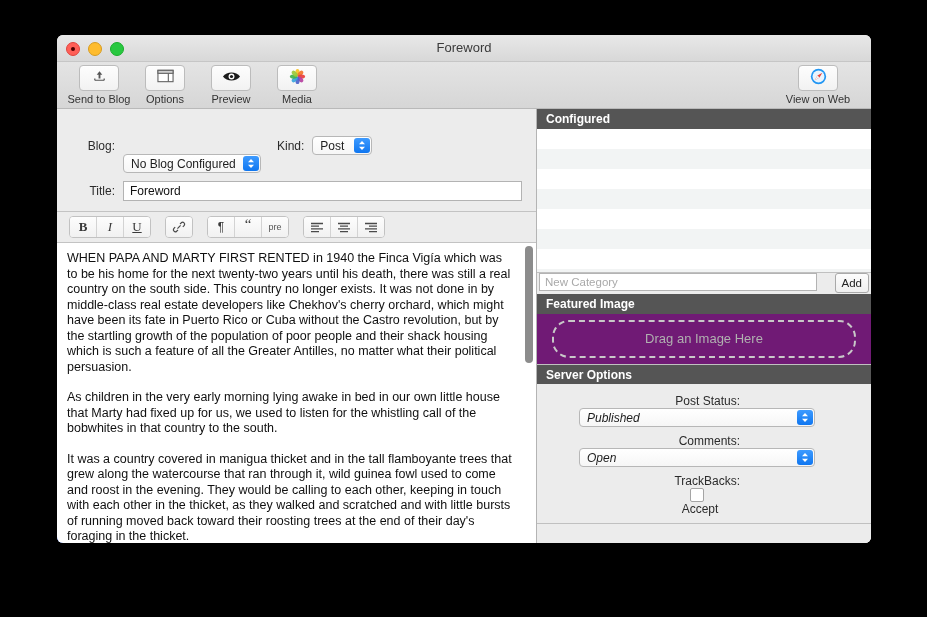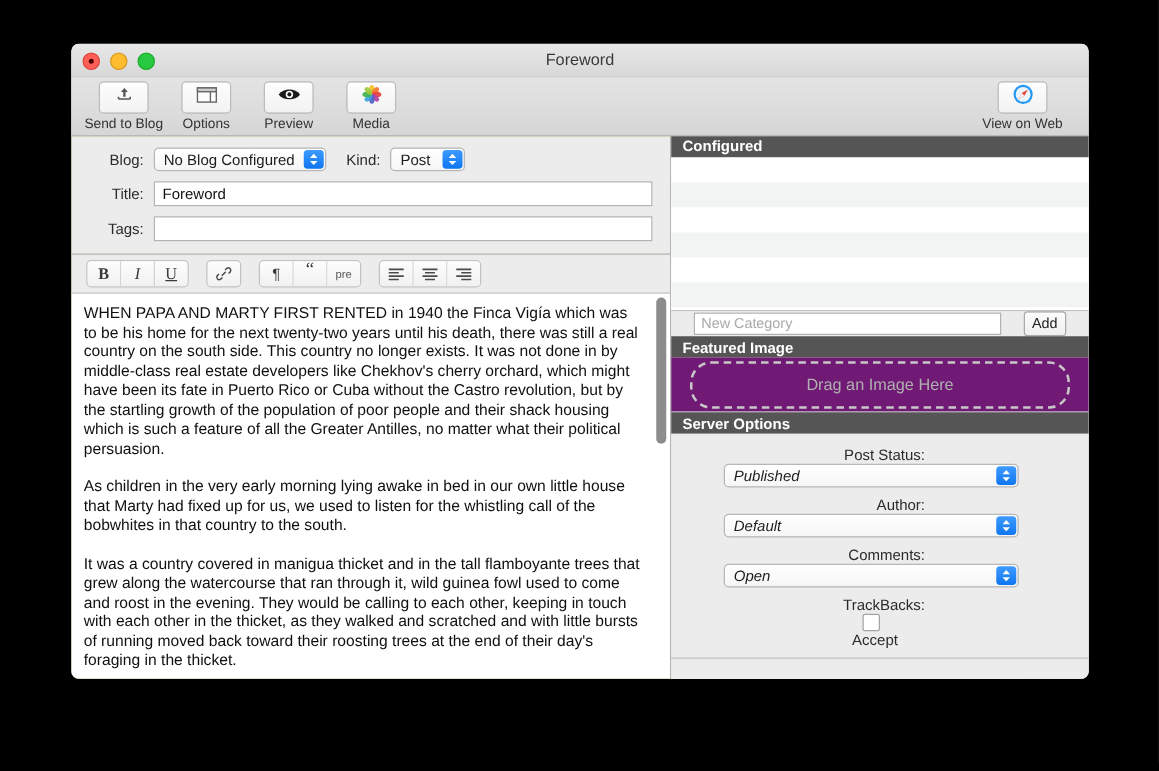--- a/index.html
+++ b/index.html
@@ -78,21 +78,21 @@
   }
 
   
   #body {
     position: relative;
     height: 435px;
     display: flex;
   }
   #left-pane {
     width: 479px;
-    background: #4d7c0f;
+    background: #1d4ed8;
     border-right: 1px solid #b4b4b4;
     display: flex; flex-direction: column;
   }
   #right-pane {
     flex: 1;
     background: #ececec;
     display: flex; flex-direction: column;
   }
 
   
@@ -122,21 +122,21 @@
     box-sizing: border-box;
   }
   .popup .arrows {
     position: absolute; right: 1px; top: 1px;
     width: 16px; height: 15px;
     border-radius: 3px;
     background: linear-gradient(to bottom, #3e9bff, #0f76f0);
     display: flex; align-items: center; justify-content: center;
   }
   .popup .arrows svg { display: block; }
-  #blog-popup { width: 138px; }
+  #blog-popup { width: 138px; margin-top: 36px; }
   #kind-popup { width: 60px; margin-left: 0; }
   .inline-label {
     font-size: 12px; color: #2b2b2b;
     margin-left: 16px; margin-right: 8px;
   }
   .text-field {
     flex: 1;
     height: 20px;
     background: #fff;
     border: 1px solid #b3b3b3;
@@ -220,22 +220,22 @@
     background: #fff;
     border-bottom: 1px solid #c0c0c0;
     overflow: hidden;
   }
   .cat-row { height: 20px; }
   .cat-row.odd  { background: #ffffff; }
   .cat-row.even { background: #f2f4f4; }
   #cat-add-bar {
     height: 24px;
     background: #ececec;
-    display: flex; align-items: center;
-    padding: 0 18px;
+    display: flex; align-items: flex-start;
+    padding: 0 2px;
     gap: 18px;
     box-sizing: border-box;
   }
   #cat-input {
     flex: 1; height: 18px;
     background: #fff;
     border: 1px solid #b3b3b3;
     font-size: 11.5px; color: #a9a9a9;
     padding: 0 5px;
     display: flex; align-items: center;
@@ -435,26 +435,20 @@
           </div>
         </div>
 
         <div class="field-row">
           <div class="field-label">Title:</div>
           <div class="text-field">
             <span>Foreword</span>
           </div>
         </div>
 
-        <div class="field-row">
-          <div class="field-label">Tags:</div>
-          <div class="text-field">
-            <span></span>
-          </div>
-        </div>
       </div>
 
       <div id="format-bar">
         <div class="seg">
           <div class="cell bold">B</div>
           <div class="cell ital">I</div>
           <div class="cell under">U</div>
         </div>
         <div class="seg">
           <div class="cell">
@@ -551,32 +545,20 @@
             <span>Published</span>
             <span class="arrows">
               <svg width="8" height="11" viewBox="0 0 8 11">
                   <polygon points="4,1 7,4.3 1,4.3" fill="#fff"></polygon>
                   <polygon points="4,10 7,6.7 1,6.7" fill="#fff"></polygon>
                 </svg>
             </span>
           </div>
         </div>
 
-        <div class="srv-row">
-          <div class="srv-label">Author:</div>
-          <div class="srv-popup">
-            <span>Default</span>
-            <span class="arrows">
-              <svg width="8" height="11" viewBox="0 0 8 11">
-                  <polygon points="4,1 7,4.3 1,4.3" fill="#fff"></polygon>
-                  <polygon points="4,10 7,6.7 1,6.7" fill="#fff"></polygon>
-                </svg>
-            </span>
-          </div>
-        </div>
 
         <div class="srv-row">
           <div class="srv-label">Comments:</div>
           <div class="srv-popup">
             <span>Open</span>
             <span class="arrows">
               <svg width="8" height="11" viewBox="0 0 8 11">
                   <polygon points="4,1 7,4.3 1,4.3" fill="#fff"></polygon>
                   <polygon points="4,10 7,6.7 1,6.7" fill="#fff"></polygon>
                 </svg>

